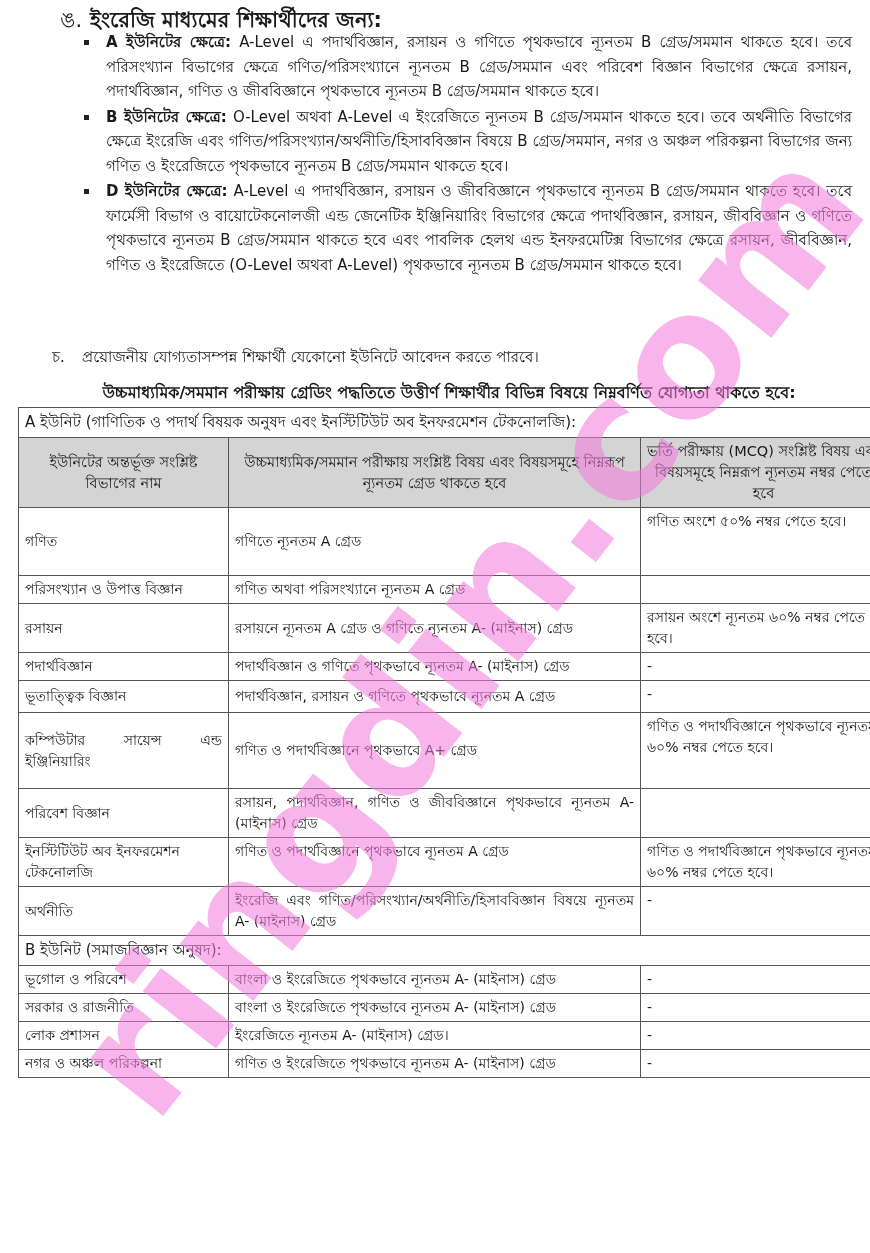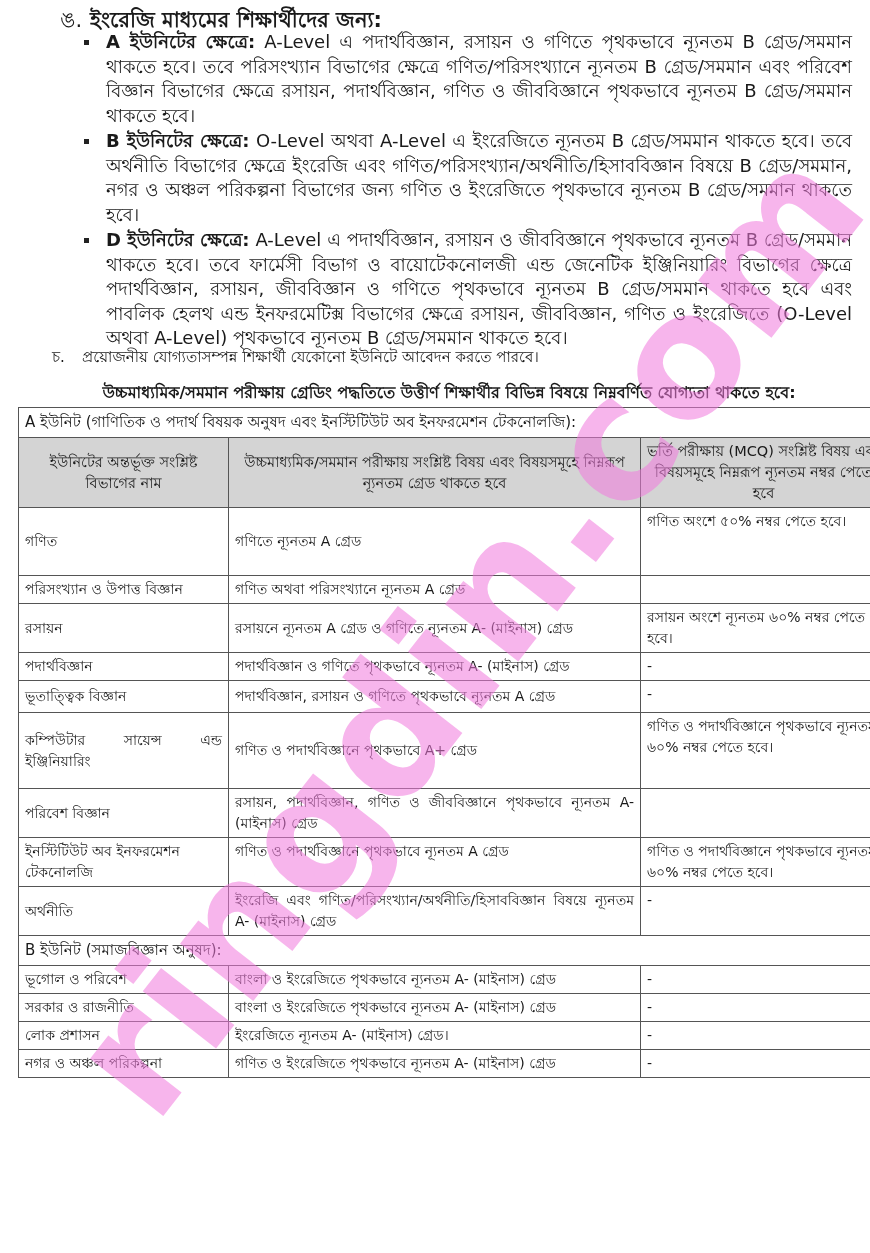--- a/index.html
+++ b/index.html
@@ -6,21 +6,21 @@
   body {
     width: 870px; height: 1253px; position: relative; overflow: hidden;
     font-family: "DejaVu Sans", sans-serif; color: #1a1a1a;
   }
   .doc { position: absolute; left: 0; top: 0; width: 870px; }
   .sec-head {
     position: absolute; left: 60px; top: 4px; font-size: 21px; font-weight: bold;
   }
   .sec-head .num { display: inline-block; width: 30px; font-weight: normal; }
   .bullets { position: absolute; left: 106px; top: 30px; width: 746px; }
-  .bullet { position: relative; font-size: 18px; line-height: 24.5px; text-align: justify; margin-bottom: 1px; }
+  .bullet { position: relative; font-size: 15px; line-height: 24.5px; text-align: justify; margin-bottom: 1px; }
   .bullet .dot {
     position: absolute; left: -22px; top: 10px; width: 5px; height: 5px; background: #222;
   }
   .bullet b { font-weight: bold; }
   .item-ch { position: absolute; left: 52px; top: 345px; font-size: 15px; }
   .item-ch .num { display: inline-block; width: 30px; }
   .table-title {
     position: absolute; left: 14px; top: 380px; width: 870px; text-align: center;
     font-size: 16px; font-weight: bold;
   }

